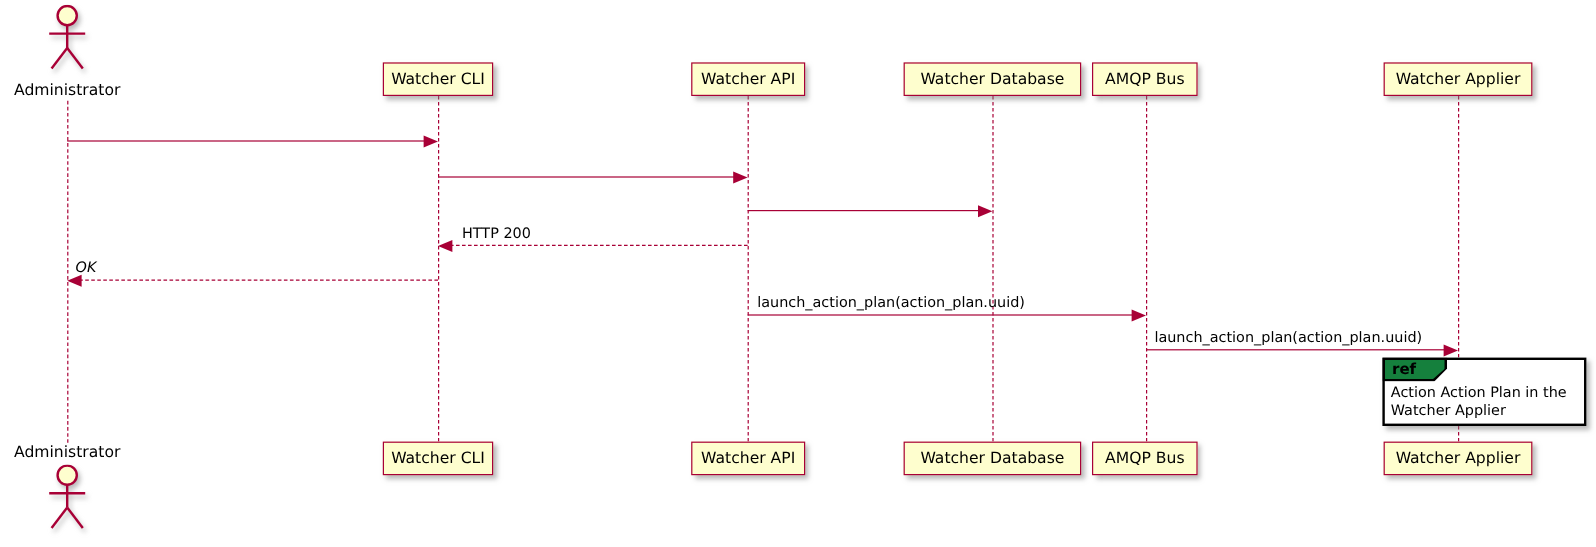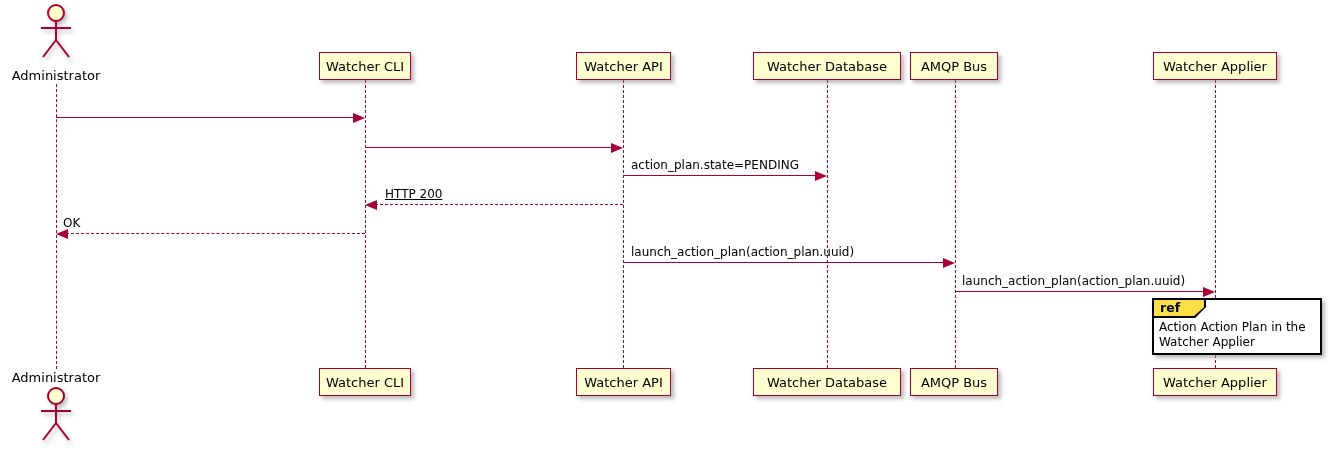--- a/index.html
+++ b/index.html
@@ -42,21 +42,21 @@
     box-sizing:border-box; background:#ffffff; border:2px solid #000;
     box-shadow:3px 3px 4px rgba(130,130,130,0.55); z-index:4;
   }
   .ref-tab-outer{
     position:absolute; left:-2px; top:-2px; width:54px; height:20px;
     background:#000;
     clip-path:polygon(0 0,100% 0,100% 45%,80% 100%,0 100%);
   }
   .ref-tab-inner{
     position:absolute; left:2px; top:2px; width:50px; height:16px;
-    background:#fde047;
+    background:#15803d;
     clip-path:polygon(0 0,100% 0,100% 45%,80% 100%,0 100%);
     font-size:12.5px; font-weight:bold; line-height:16px; padding-left:6px;
     box-sizing:border-box;
   }
   .ref-text{ position:absolute; left:5px; top:20px; font-size:12px; line-height:15px;
     white-space:nowrap; }
 </style>
 </head>
 <body>
 
@@ -83,29 +83,28 @@
   <div class="participant" style="left:753px;  top:52px; width:148px;">Watcher Database</div>
   <div class="participant" style="left:910px;  top:52px; width:88px;">AMQP Bus</div>
   <div class="participant" style="left:1153px; top:52px; width:124px;">Watcher Applier</div>
 
   <div class="msg-line solid" style="left:56px; top:117px; width:299px;"></div>
   <div class="arrow right" style="left:353px; top:112.5px;"></div>
 
   <div class="msg-line solid" style="left:365px; top:147px; width:248px;"></div>
   <div class="arrow right" style="left:611px; top:142.5px;"></div>
 
-  <div class="msg-label" style="left:631px; top:158px;">action_plan.state=PENDING</div>
   <div class="msg-line solid" style="left:623px; top:175px; width:194px;"></div>
   <div class="arrow right" style="left:815px; top:170.5px;"></div>
 
-  <div class="msg-label" style="left:385px; top:187px;text-decoration:underline;">HTTP 200</div>
+  <div class="msg-label" style="left:385px; top:187px;">HTTP 200</div>
   <div class="msg-line dashed" style="left:375px; top:204px; width:248px;"></div>
   <div class="arrow left" style="left:365px; top:199.5px;"></div>
 
-  <div class="msg-label" style="left:63px; top:216px;">OK</div>
+  <div class="msg-label" style="left:63px; top:216px;font-style:italic;">OK</div>
   <div class="msg-line dashed" style="left:66px; top:233px; width:299px;"></div>
   <div class="arrow left" style="left:56px; top:228.5px;"></div>
 
   <div class="msg-label" style="left:631px; top:245px;">launch_action_plan(action_plan.uuid)</div>
   <div class="msg-line solid" style="left:623px; top:262px; width:322px;"></div>
   <div class="arrow right" style="left:943px; top:257.5px;"></div>
 
   <div class="msg-label" style="left:962px; top:274px;">launch_action_plan(action_plan.uuid)</div>
   <div class="msg-line solid" style="left:955px; top:291px; width:250px;"></div>
   <div class="arrow right" style="left:1203px; top:286.5px;"></div>

